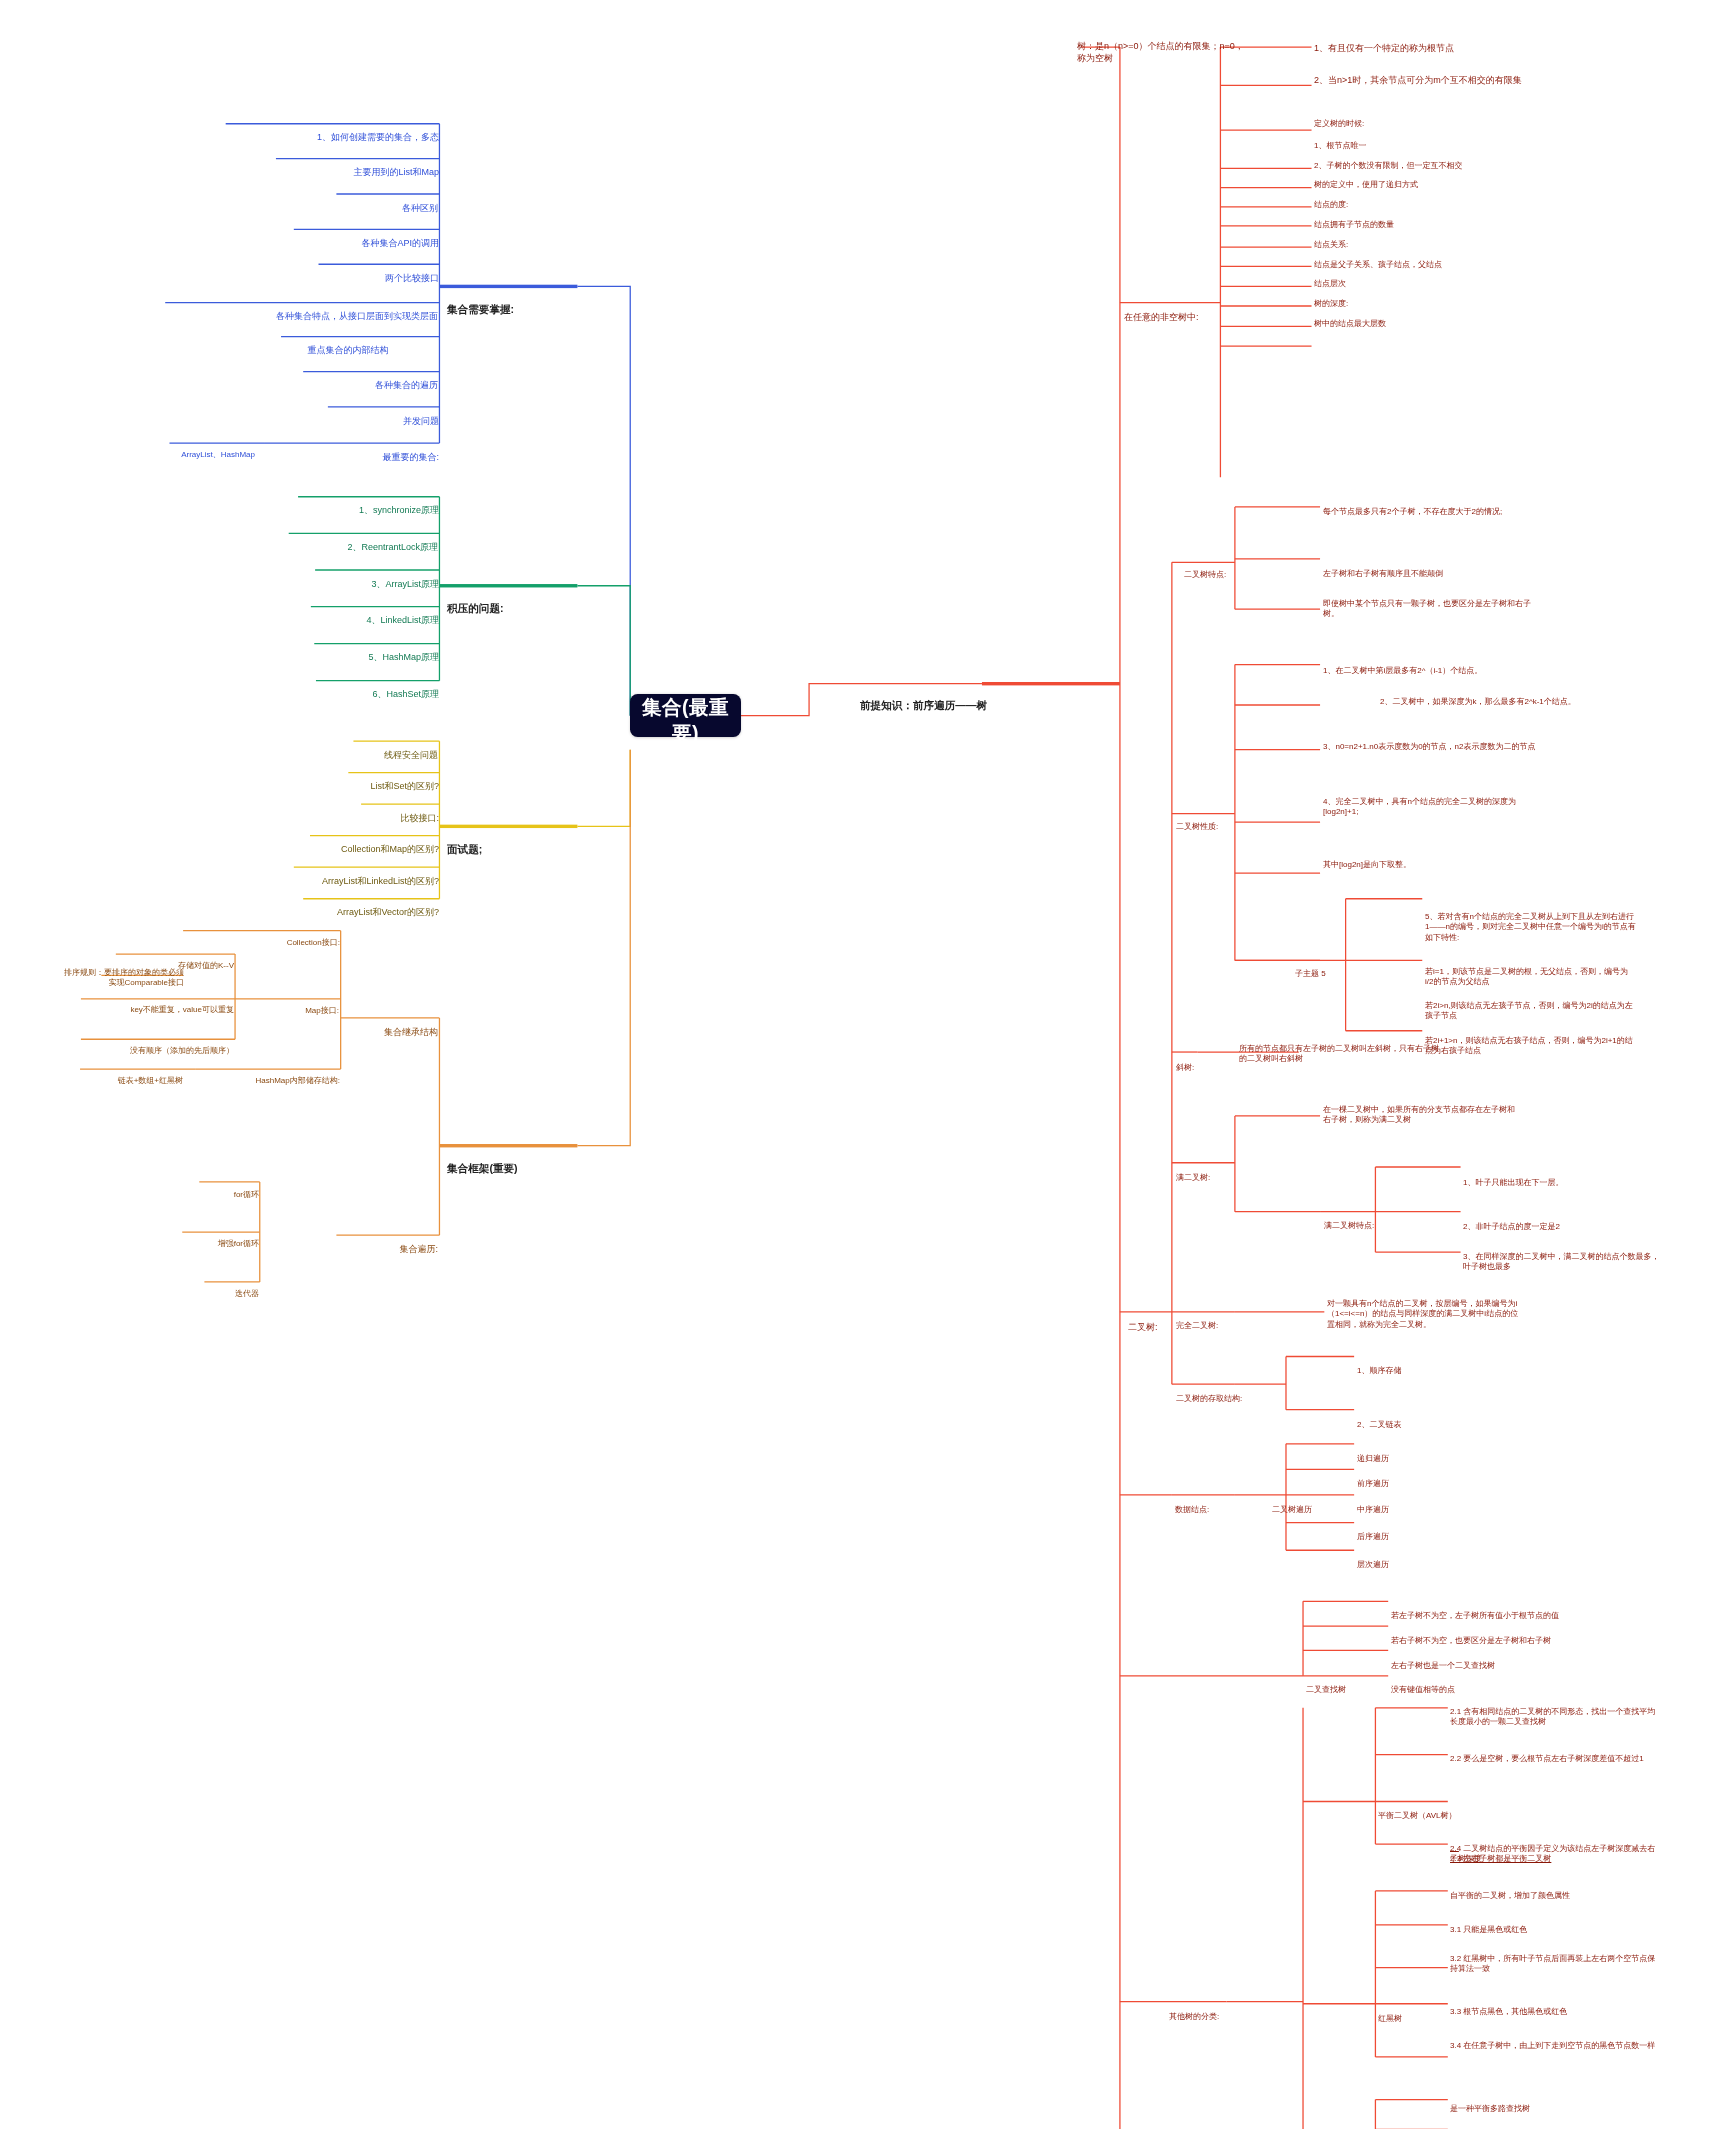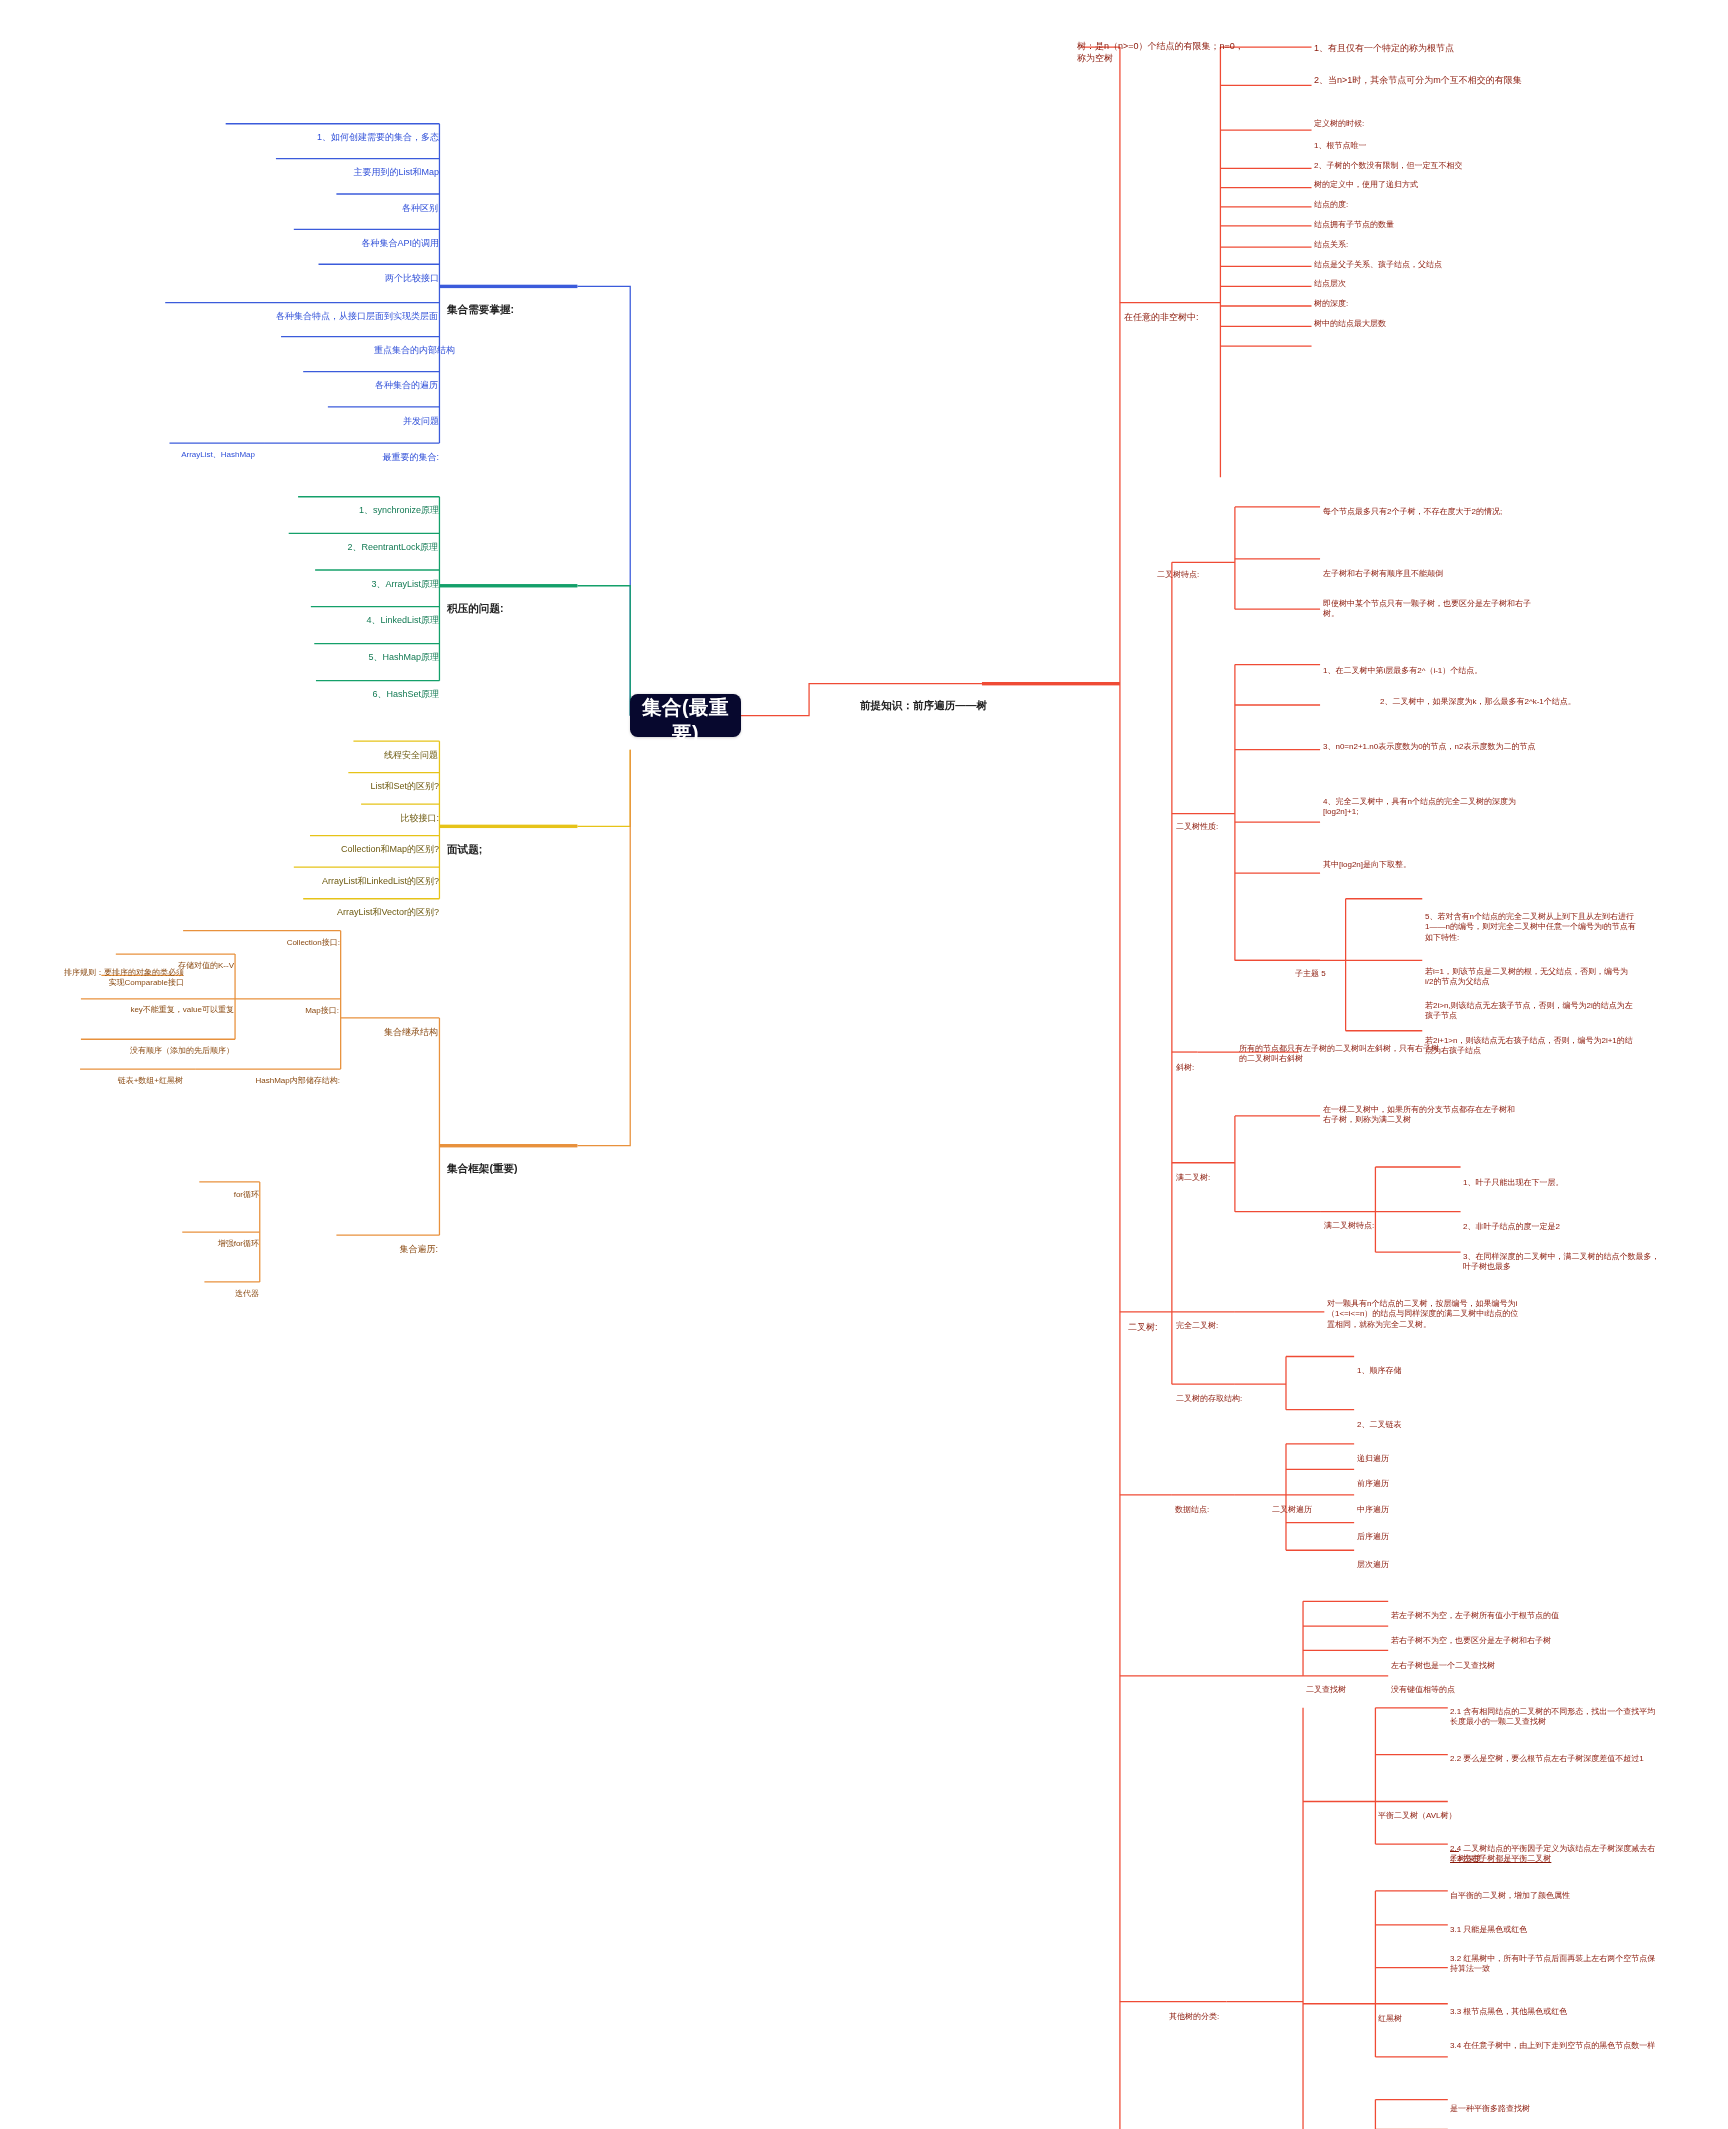--- a/index.html
+++ b/index.html
@@ -264,21 +264,21 @@
   <div class="node lvl2 c-blue ta-r" style="left:276px;top:142px;width:163px;">
     <span class="txt">主要用到的List和Map</span></div>
   <div class="node lvl2 c-blue ta-r" style="left:336px;top:178px;width:102px;">
     <span class="txt">各种区别</span></div>
   <div class="node lvl2 c-blue ta-r" style="left:294px;top:213px;width:145px;">
     <span class="txt">各种集合API的调用</span></div>
   <div class="node lvl2 c-blue ta-r" style="left:319px;top:248px;width:120px;">
     <span class="txt">两个比较接口</span></div>
   <div class="node lvl2 c-blue ta-r" style="left:165px;top:286px;width:273px;">
     <span class="txt">各种集合特点，从接口层面到实现类层面</span></div>
-  <div class="node lvl2 c-blue ta-r" style="left:297px;top:320px;width:158px;">
+  <div class="node lvl2 c-blue ta-r" style="left:269px;top:320px;width:158px;text-align:center;">
     <span class="txt">重点集合的内部结构</span></div>
   <div class="node lvl2 c-blue ta-r" style="left:303px;top:355px;width:135px;">
     <span class="txt">各种集合的遍历</span></div>
   <div class="node lvl2 c-blue ta-r" style="left:328px;top:391px;width:111px;">
     <span class="txt">并发问题</span></div>
   <div class="node lvl2 c-blue ta-r" style="left:264px;top:427px;width:175px;">
     <span class="txt">最重要的集合:</span></div>
   <div class="node lvl3 c-blue ta-r" style="left:145px;top:428px;width:110px;">
     <span class="txt">ArrayList、HashMap</span></div>
 
@@ -383,21 +383,21 @@
   <div class="node lvl3 c-red ta-l" style="left:1314px;top:257px;width:170px;">
     <span class="txt">结点层次</span></div>
   <div class="node lvl3 c-red ta-l" style="left:1314px;top:277px;width:170px;">
     <span class="txt">树的深度:</span></div>
   <div class="node lvl3 c-red ta-l" style="left:1314px;top:297px;width:187px;">
     <span class="txt">树中的结点最大层数</span></div>
 
   <div class="node lvl2 c-red ta-l" style="left:1128px;top:1297px;width:85px;">
     <span class="txt">二叉树:</span></div>
 
-  <div class="node lvl3 c-red ta-l" style="left:1144px;top:548px;width:68px;text-align:center;">
+  <div class="node lvl3 c-red ta-l" style="left:1184px;top:548px;width:68px;">
     <span class="txt">二叉树特点:</span></div>
   <div class="node lvl3 c-red ta-l" style="left:1323px;top:485px;width:213px;">
     <span class="txt">每个节点最多只有2个子树，不存在度大于2的情况;</span></div>
   <div class="node lvl3 c-red ta-l" style="left:1323px;top:547px;width:213px;">
     <span class="txt">左子树和右子树有顺序且不能颠倒</span></div>
   <div class="node lvl3 c-red ta-l" style="left:1323px;top:577px;width:213px;">
     <span class="txt">即使树中某个节点只有一颗子树，也要区分是左子树和右子树。</span></div>
 
   <div class="node lvl3 c-red ta-l" style="left:1176px;top:800px;width:68px;">
     <span class="txt">二叉树性质:</span></div>

